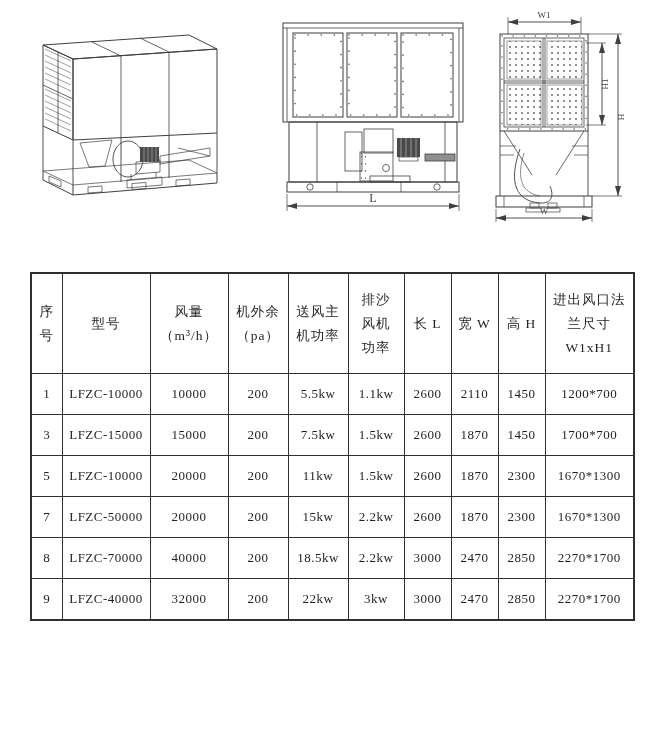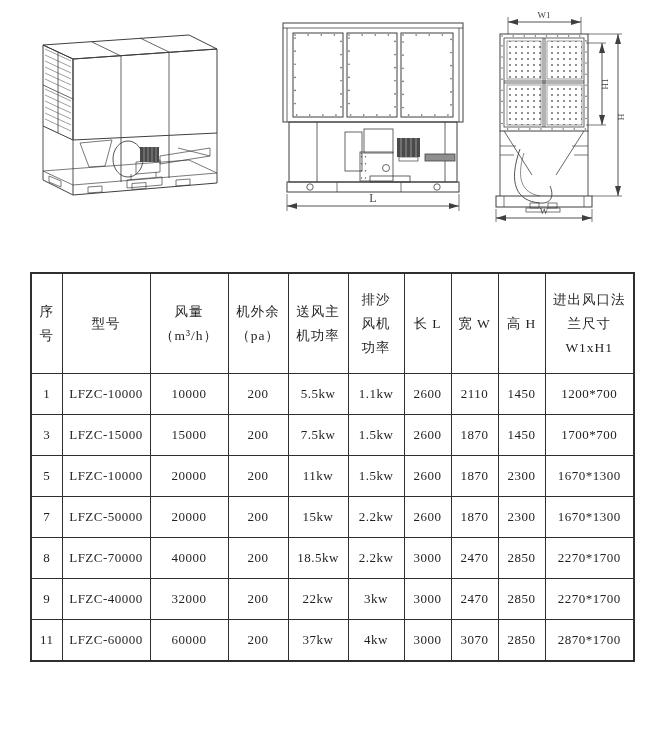--- a/index.html
+++ b/index.html
@@ -246,28 +246,16 @@
           <td>LFZC-40000</td>
           <td>32000</td>
           <td>200</td>
           <td>22kw</td>
           <td>3kw</td>
           <td>3000</td>
           <td>2470</td>
           <td>2850</td>
           <td>2270*1700</td>
         </tr>
-        <tr>
-          <td>11</td>
-          <td>LFZC-60000</td>
-          <td>60000</td>
-          <td>200</td>
-          <td>37kw</td>
-          <td>4kw</td>
-          <td>3000</td>
-          <td>3070</td>
-          <td>2850</td>
-          <td>2870*1700</td>
-        </tr>
       </tbody>
   </table>
 
 </div>
 
 </body></html>

